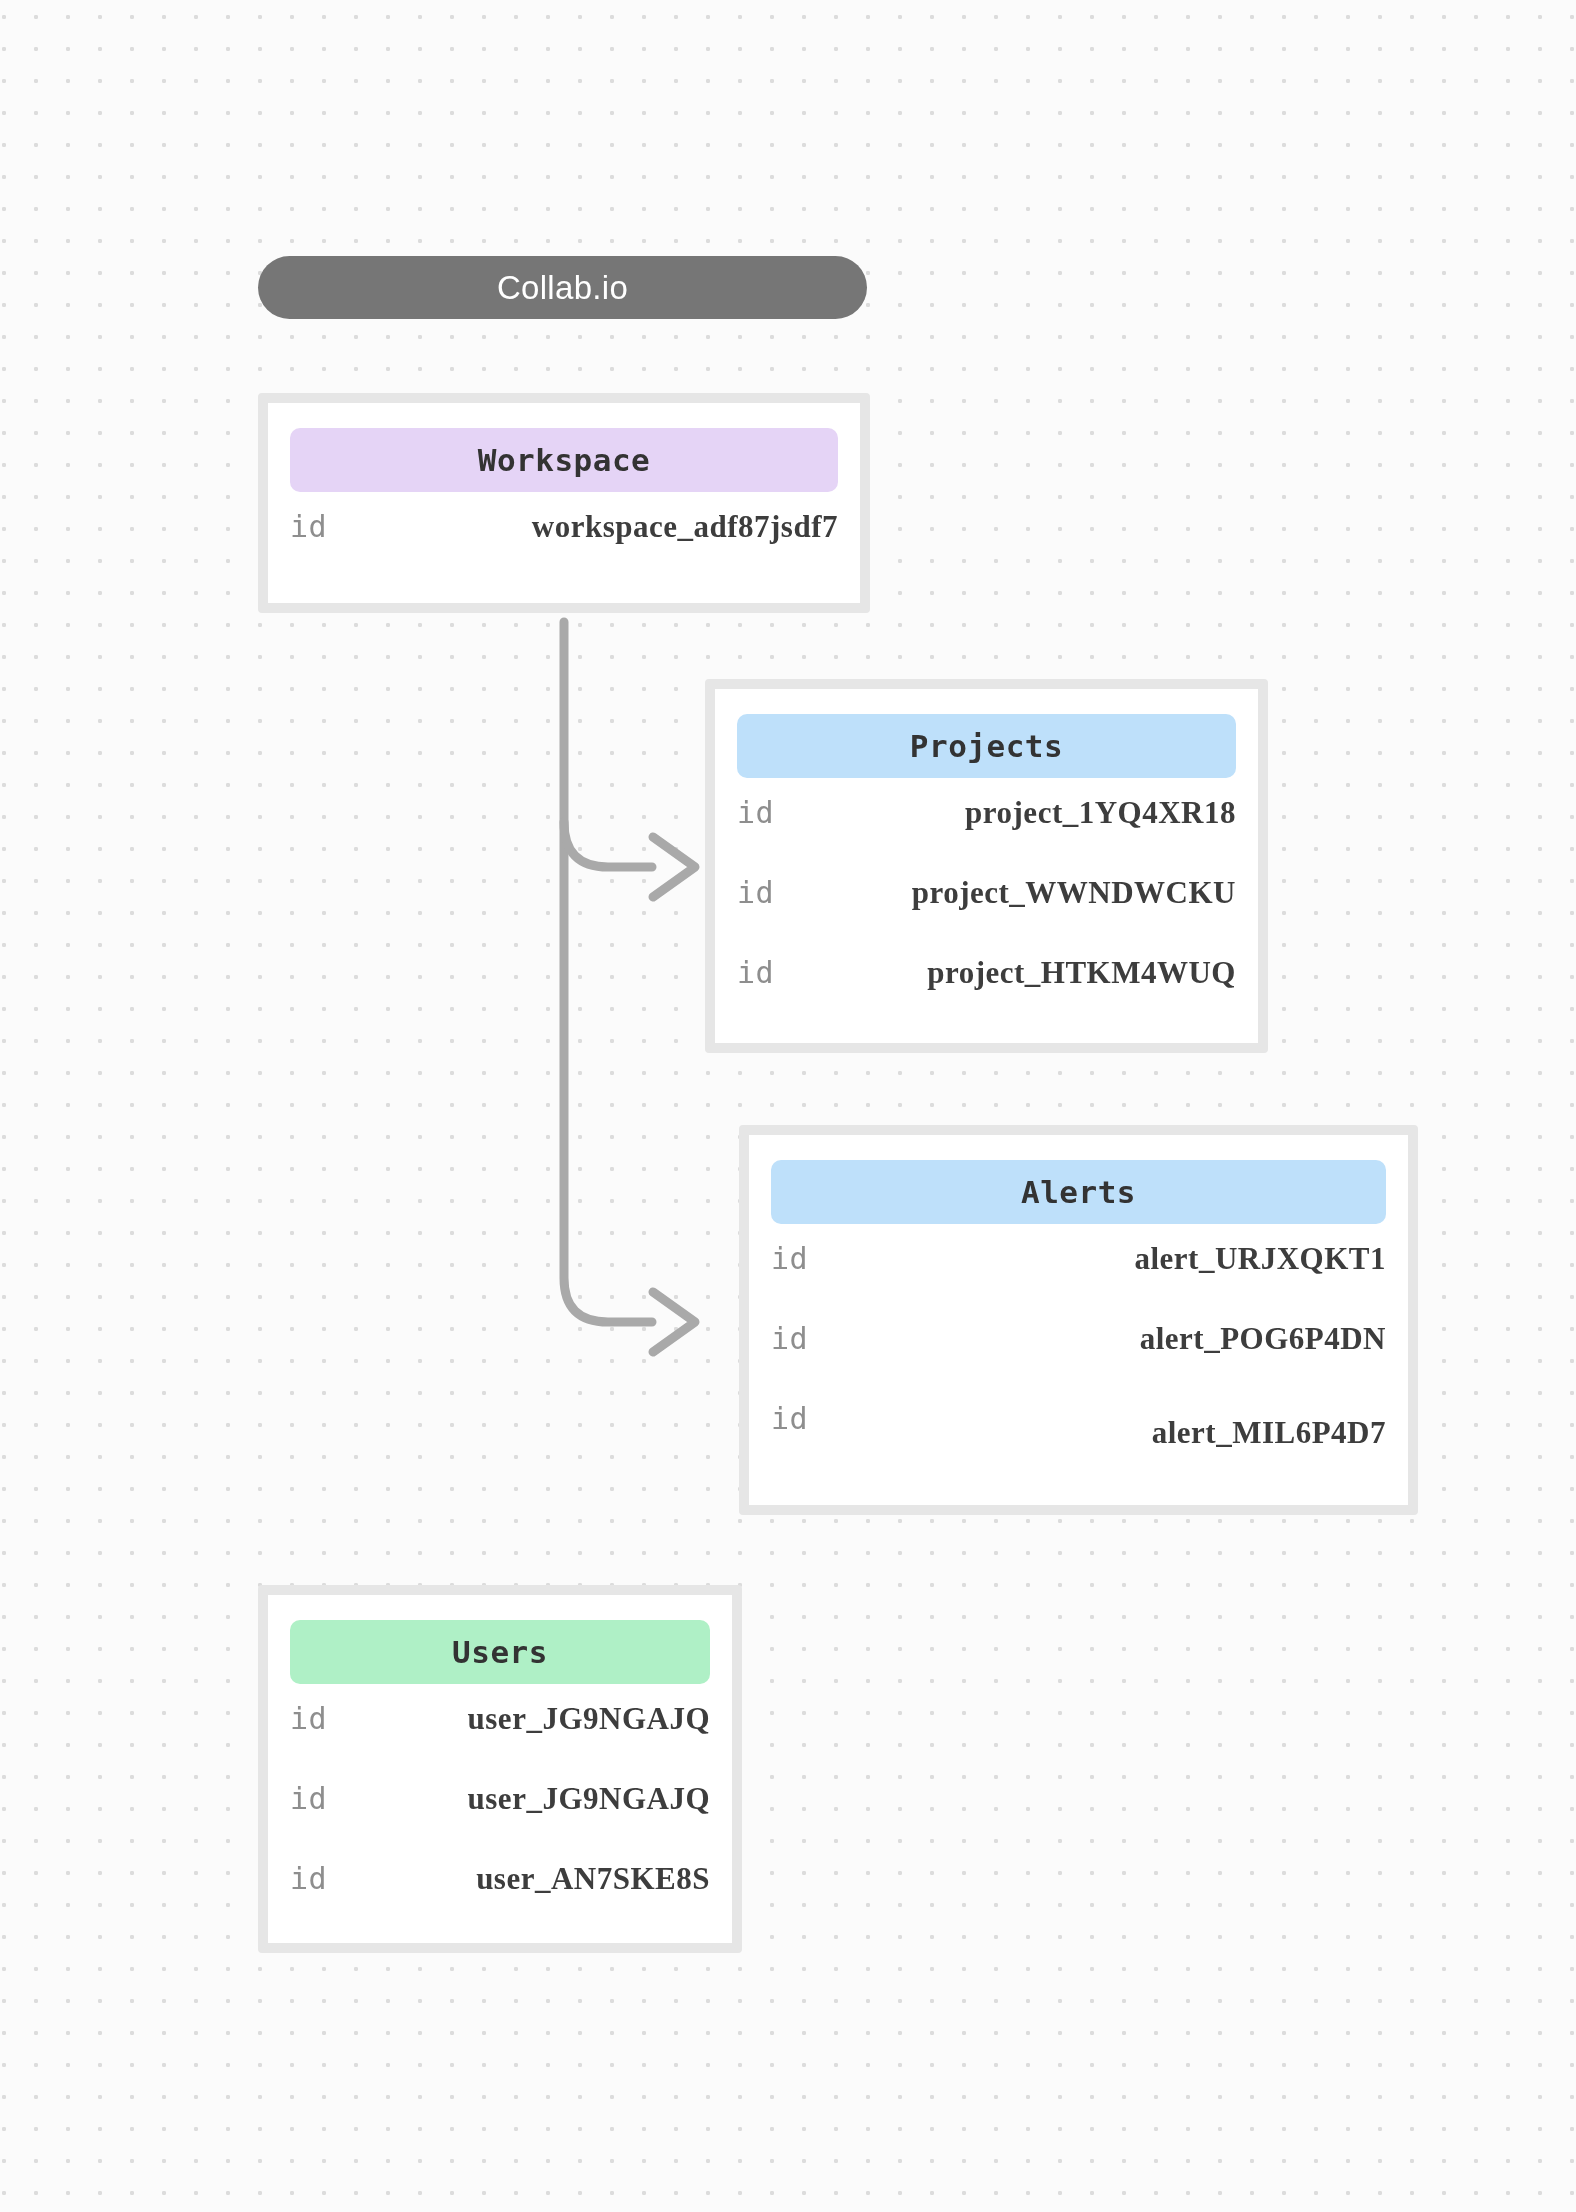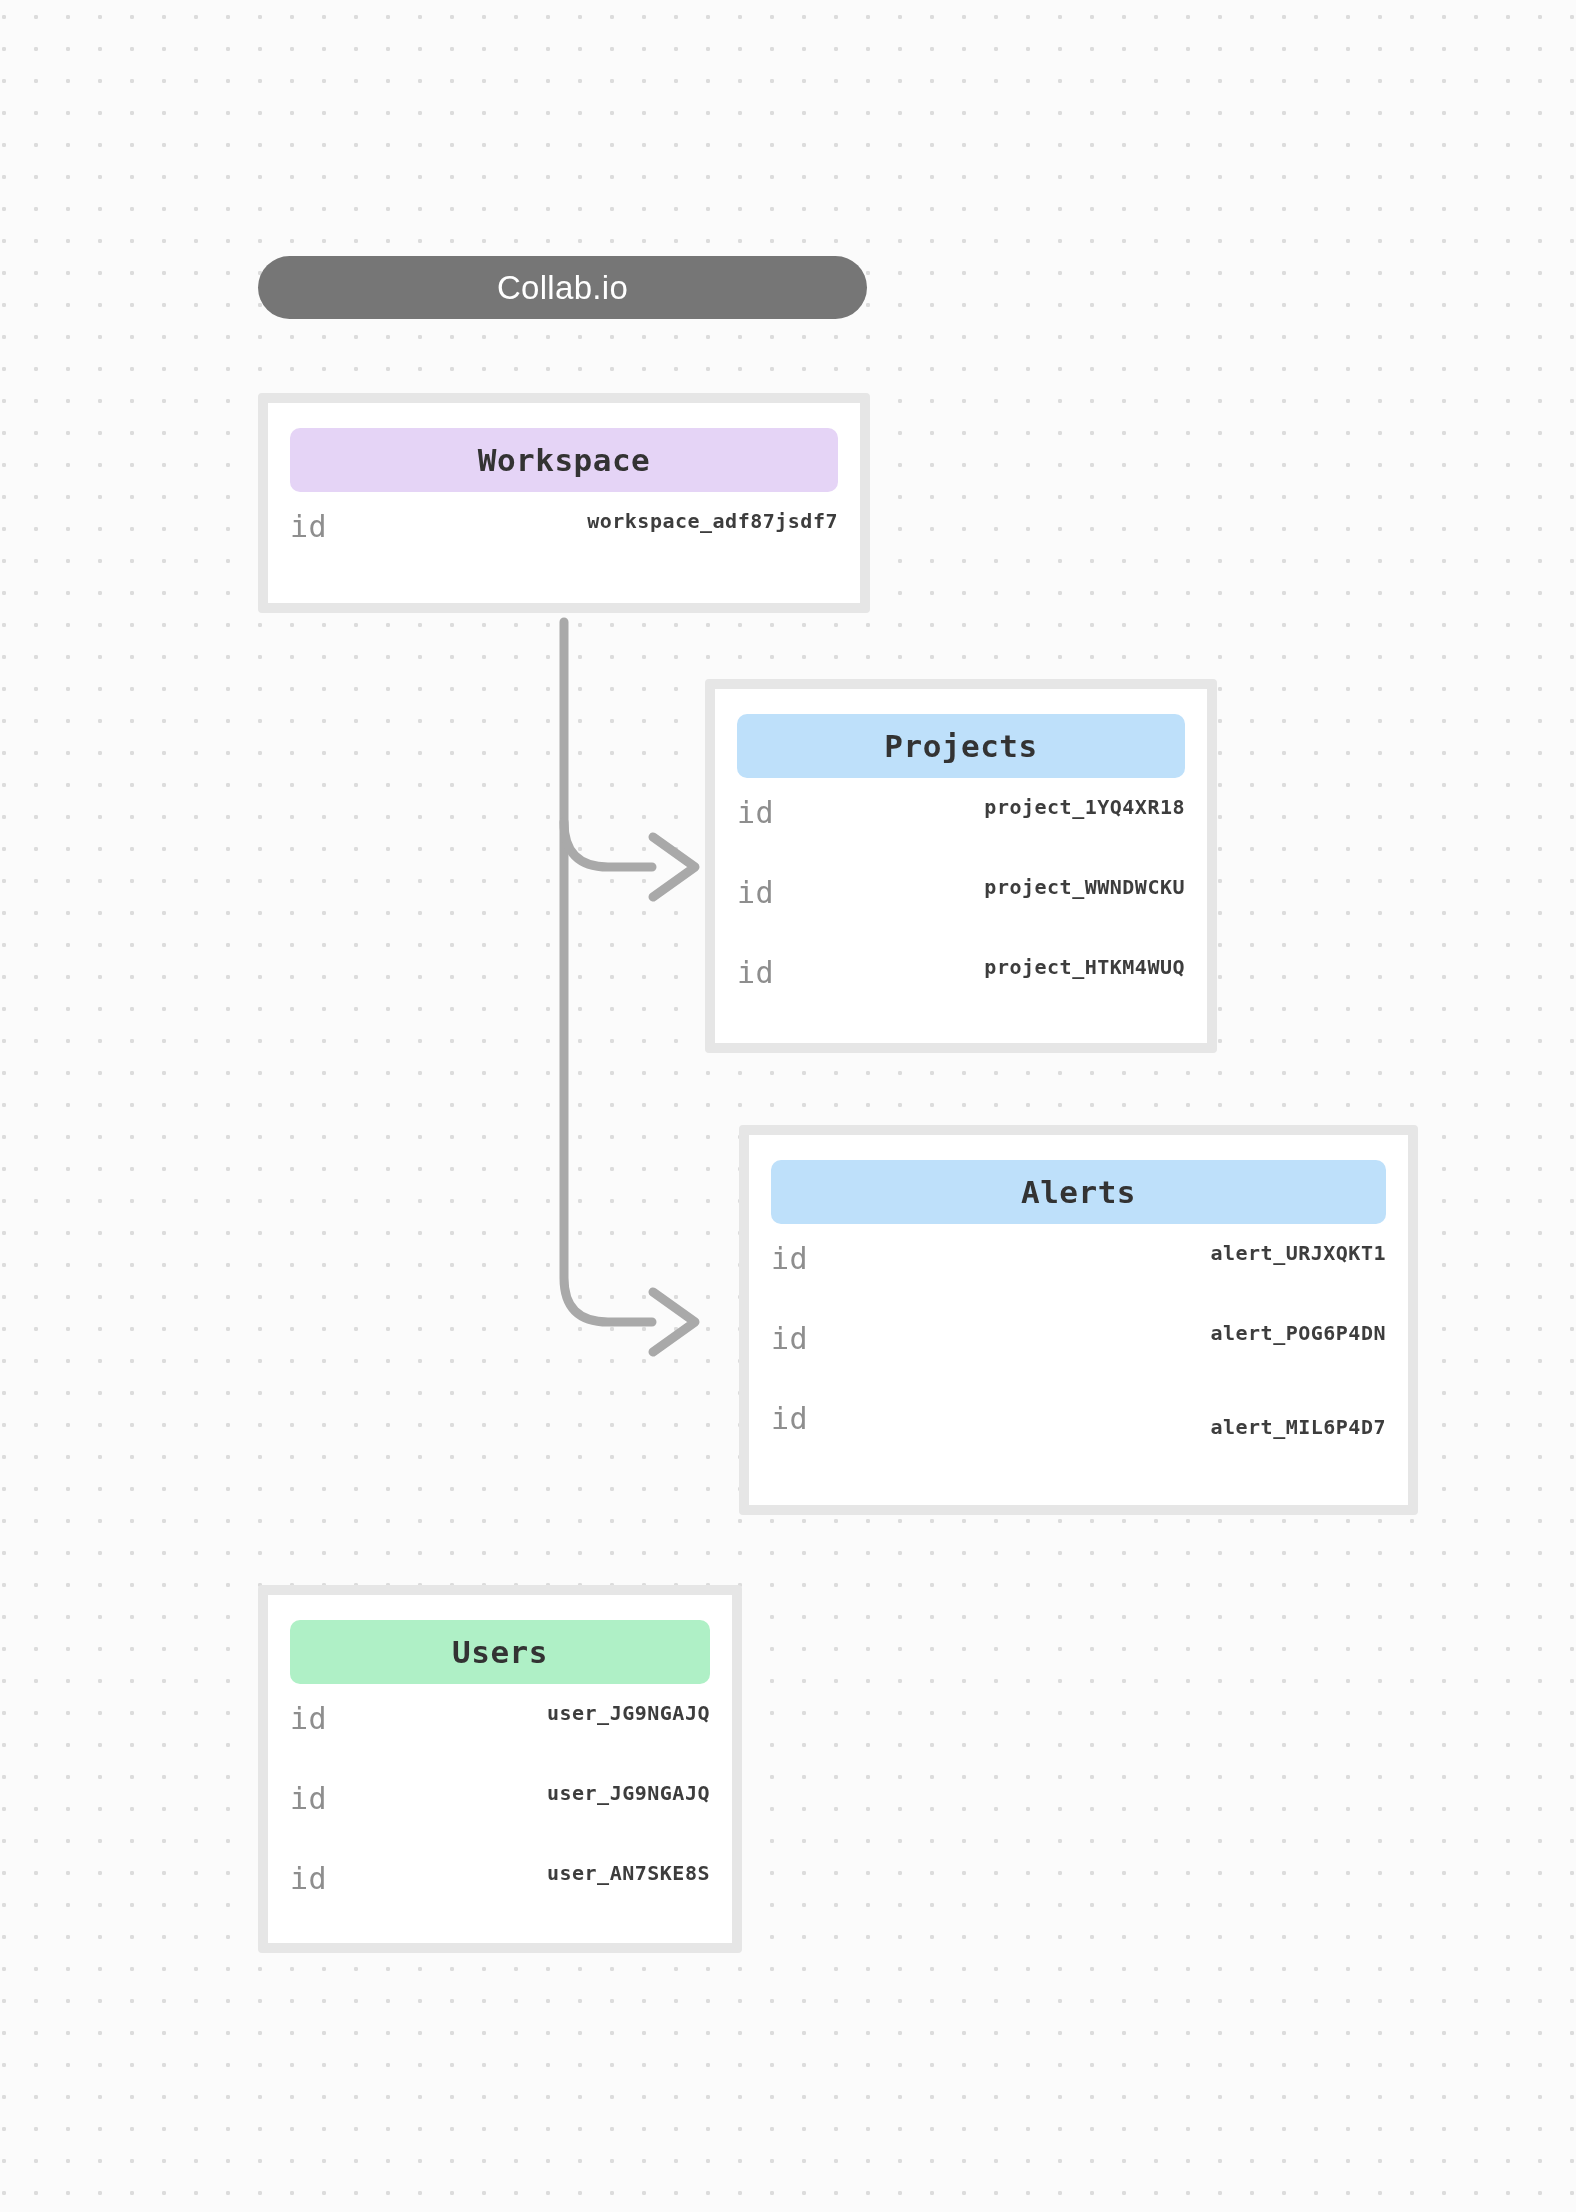--- a/index.html
+++ b/index.html
@@ -43,21 +43,21 @@
   }
   .card{
     position:absolute;
     box-sizing:border-box;
     background:#ffffff;
     border:10px solid #e6e6e6;
     border-radius:4px;
     padding:25px 22px 0 22px;
   }
   .card.workspace{left:258px;top:393px;width:612px;height:220px;}
-  .card.projects{left:705px;top:679px;width:512px;height:374px;}
+  .card.projects{left:705px;top:679px;width:563px;height:374px;}
   .card.alerts{left:707px;top:1125px;width:679px;height:390px;margin-left:32px;}
   .card.users{left:258px;top:1585px;width:484px;height:368px;}
   .card-header{
     height:64px;
     border-radius:10px;
     display:flex;align-items:center;justify-content:center;
   }
   .card-title{
     font-size:31px;
     font-weight:bold;
@@ -68,24 +68,25 @@
   .row{
     height:80px;
     display:flex;justify-content:space-between;
   }
   .row-label{
     font-size:30px;
     color:#8e8e8e;
     letter-spacing:0.5px;
   }
   .row-value{
-    font-size:20px;
+    font-size:31px;
     font-weight:bold;
     color:#3d3d3d;
     letter-spacing:0.5px;
+    font-family:Liberation Serif, serif;
   }
   .row-value.offset-down{transform:translateY(14px);}
 </style>
 </head>
 <body>
 
 <div class="canvas">
 
   <div class="pill" style="background-color: rgb(118, 118, 118);">
     <span class="pill-label">Collab.io</span>

